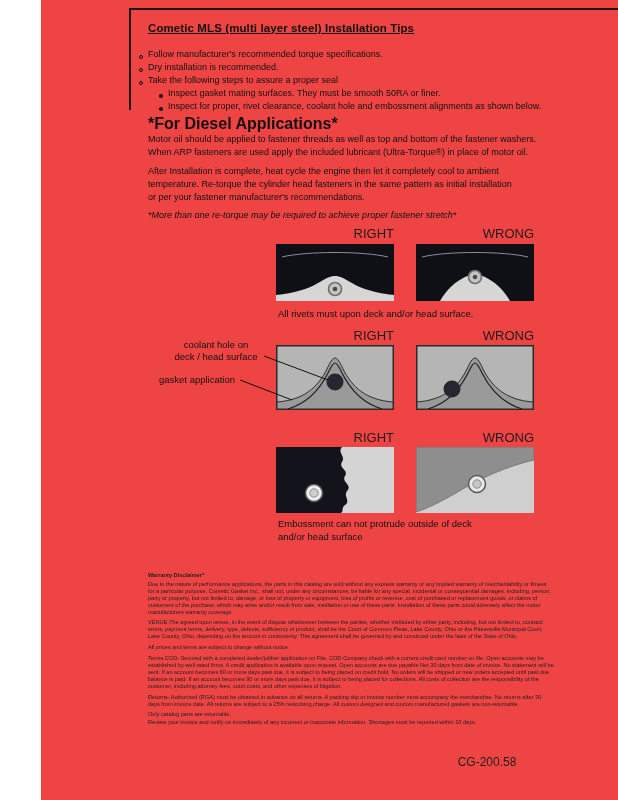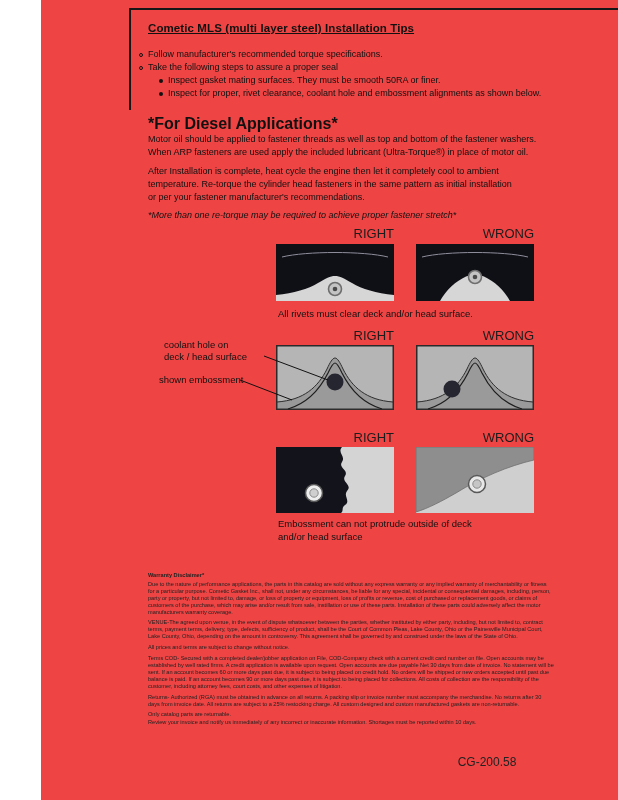--- a/index.html
+++ b/index.html
@@ -6,35 +6,35 @@
   html, body { background:#ffffff; }
   .page { position:relative; width:618px; height:800px; background:#ef4444;
           font-family:"Liberation Sans", sans-serif; color:#111; overflow:hidden;margin-left:41px; }
   .edge-top  { position:absolute; left:88px; top:8px; width:530px; height:2px; background:#161616; }
   .edge-left { position:absolute; left:88px; top:8px; width:2px; height:102px; background:#161616; }
 
   .title { position:absolute; left:107px; top:22px; font-size:11.5px; font-weight:bold;
            text-decoration:underline; letter-spacing:0.1px; }
 
   .bullets { position:absolute; left:98px; top:48px; font-size:9px; line-height:13px; }
-  .brow { display:flex; align-items:flex-start; }
+  .brow { display:flex; align-items:center; }
   .marker { flex:0 0 auto; width:4px; height:4px; border-radius:50%; margin:4.5px 5px 0 0; }
   .marker.open { border:1px solid #111; }
   .marker.filled { background:#111; margin-left:20px; }
 
   .diesel-heading { position:absolute; left:107px; top:115px; font-size:16px; font-weight:bold; }
   .para { position:absolute; left:107px; width:482px; font-size:9px; line-height:13px; white-space:pre-line; }
   .p1 { top:133px; } .p2 { top:165px; } .p3 { top:209px;font-style:italic; }
 
   .dh { position:absolute; width:118px; text-align:right; font-size:13px; color:#1c1c1c; }
   .dimg { position:absolute; width:118px; }
   .dimg svg { display:block; }
   .cap { position:absolute; font-size:9.5px; line-height:13px; white-space:pre-line; }
   .lab { position:absolute; font-size:9.5px; line-height:12px; white-space:pre-line; }
-  .lab.coolant { left:123px; top:339px; width:104px; }
+  .lab.coolant { left:123px; top:339px; width:104px; text-align:center; }
   .lab.emboss  { left:118px; top:374px; }
   .pointer-overlay { position:absolute; left:115px; top:336px; width:270px; height:90px; pointer-events:none; }
 
   .disc { position:absolute; left:107px; top:572px; width:406px; font-size:5.6px; line-height:6.9px; color:#222; }
   .disc p { margin-bottom:4px; }
   .disc .dhead { font-weight:bold; margin-bottom:2px; }
   .disc .tight { margin-bottom:1px; }
 
   .footer { position:absolute; left:396px; top:755px; width:100px; text-align:center; font-size:12px; color:#222; }
 </style>
@@ -45,20 +45,24 @@
 
   <div class="edge-top"></div>
   <div class="edge-left"></div>
 
   <div class="title">Cometic MLS (multi layer steel) Installation Tips</div>
 
   <div class="bullets">
     <div class="brow">
       <span class="marker open"></span>
       <span>Follow manufacturer's recommended torque specifications.</span>
+    </div>
+    <div class="brow">
+      <span class="marker open"></span>
+      <span>Dry installation is recommended.</span>
     </div>
     <div class="brow">
       <span class="marker open"></span>
       <span>Take the following steps to assure a proper seal</span>
     </div>
     <div class="brow">
       <span class="marker filled"></span>
       <span>Inspect gasket mating surfaces.  They must be smooth 50RA or finer.</span>
     </div>
     <div class="brow">
@@ -89,28 +93,28 @@
   </div>
   <div class="dimg" style="left:375px; top:244px;">
     <svg viewBox="0 0 118 57" width="118" height="57">
       <rect width="118" height="57" fill="#0f0f16"></rect>
       <path d="M24,57 C30,46 40,37 50,32.5 C56,30 62,30 68,32.5 C78,37 88,46 94,57 Z" fill="#d6d6d6"></path>
       <path d="M6,13 C30,7 88,7 112,13" stroke="#8e8e9c" stroke-width="1" fill="none"></path>
       <circle cx="59" cy="33" r="6.5" fill="#c4c4c4" stroke="#6e6e6e" stroke-width="1.6"></circle>
       <circle cx="59" cy="33" r="2.3" fill="#4a4a4a"></circle>
     </svg>
   </div>
-  <div class="cap" style="left:237px; top:307px;">All rivets must clear deck and/or head surface.</div>
+  <div class="cap" style="left:237px; top:307px;">All rivets must upon deck and/or head surface.</div>
 
   <div class="dh" style="left:235px; top:328px;">RIGHT</div>
   <div class="dh" style="left:375px; top:328px;">WRONG</div>
 
   <div class="lab coolant">coolant hole on
 deck / head surface</div>
-  <div class="lab emboss">shown embossment</div>
+  <div class="lab emboss">gasket application</div>
 
   <div class="dimg" style="left:235px; top:345px;">
     <svg viewBox="0 0 118 65" width="118" height="65">
       <rect x="0.75" y="0.75" width="116.5" height="63.5" fill="#b5b5b5" stroke="#2a2a2a" stroke-width="1.5"></rect>
       <path d="M1,64 L1,57 C28,55 42,42 51,24 C54,17.5 56.5,13 59,13 C61.5,13 64,17.5 67,24 C76,42 90,55 117,57 L117,64 Z" fill="#9a9a9a" stroke="#2e2e2e" stroke-width="1"></path>
       <path d="M12,64 C32,58 44,44 52,28 C55,21.5 57,18 59,18 C61,18 63,21.5 66,28 C74,44 86,58 106,64" fill="none" stroke="#1e1e1e" stroke-width="1.2"></path>
       <circle cx="59" cy="37" r="8.5" fill="#262630"></circle>
     </svg>
   </div>
   <div class="dimg" style="left:375px; top:345px;">

